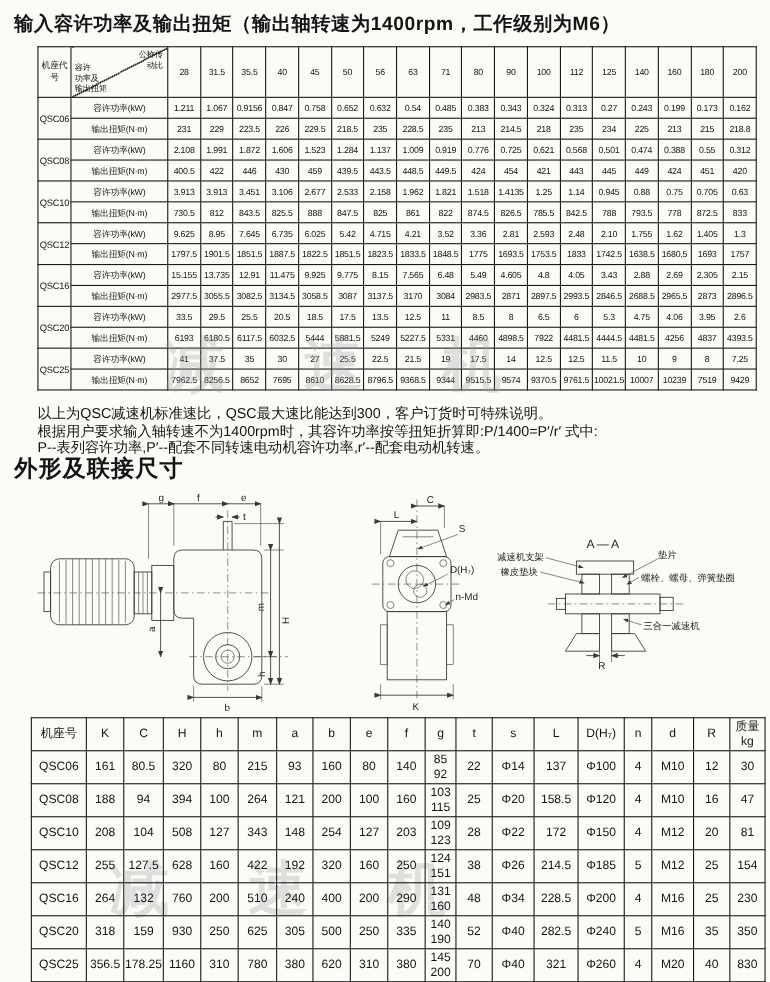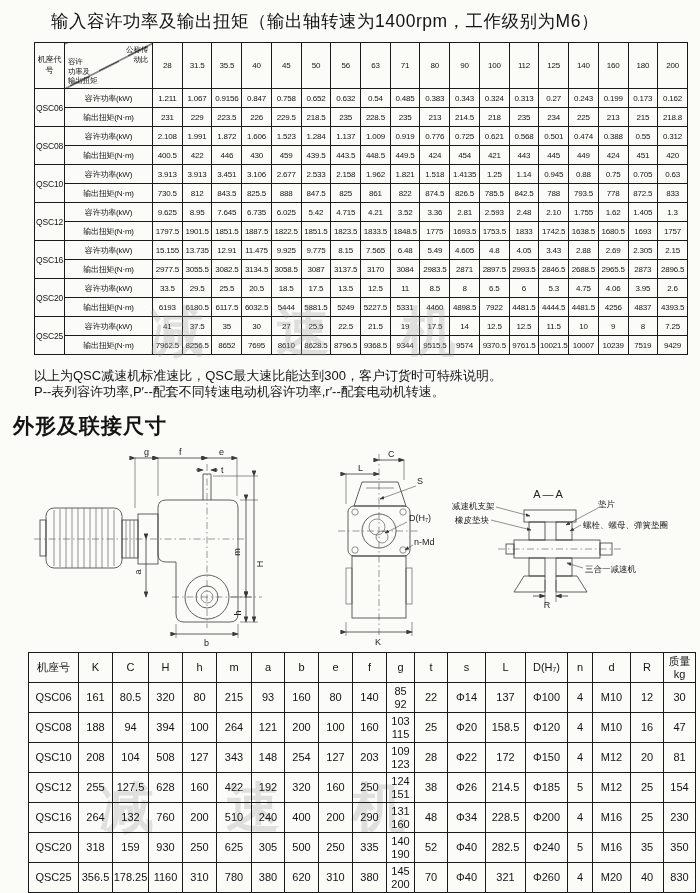--- a/index.html
+++ b/index.html
@@ -1,19 +1,19 @@
 <!DOCTYPE html>
 <html><head>
 <meta charset="utf-8">
 <style>
   html,body{margin:0;padding:0;background:#e8e8e8;}
   #page{position:relative;width:700px;height:893px;background:#fbfbf8;overflow:hidden;
         font-family:"Liberation Sans",sans-serif;color:#141414;}
   
-  #main-title{position:absolute;left:13px;top:9px;font-size:17.5px;font-weight:normal;letter-spacing:.5px;margin-left:38px;}
+  #main-title{position:absolute;left:13px;top:9px;font-size:17.5px;font-weight:bold;letter-spacing:.5px;}
   #section-title{position:absolute;left:13px;top:412px;font-size:21px;font-weight:bold;letter-spacing:1px;text-align:center;}
   
   #notes{position:absolute;left:34px;top:368px;width:640px;font-size:13px;line-height:15.5px;}
   
   table{border-collapse:collapse;table-layout:fixed;}
   #spec-table{position:absolute;left:34px;top:42px;width:654px;}
   #spec-table th,#spec-table td{border:1px solid #1a1a1a;text-align:center;vertical-align:middle;
       padding:0;font-size:8px;font-weight:400;letter-spacing:-.2px;overflow:hidden;white-space:nowrap;}
   #spec-table thead tr{height:46px;}
   #spec-table tbody tr{height:19px;}
@@ -388,20 +388,21 @@
           <td>7519</td>
           <td>9429</td>
         </tr>
       </tbody>
   </table>
 
   <div class="wm" id="wm1">减速机</div>
 
   <div id="notes">
     <div>以上为QSC减速机标准速比，QSC最大速比能达到300，客户订货时可特殊说明。</div>
+    <div>根据用户要求输入轴转速不为1400rpm时，其容许功率按等扭矩折算即:P/1400=P′/r′ 式中:</div>
     <div>P--表列容许功率,P′--配套不同转速电动机容许功率,r′--配套电动机转速。</div>
   </div>
 
   <div id="section-title">外形及联接尺寸</div>
 
   <svg id="drawings" width="700" height="205" viewBox="0 0 700 205">
     <defs>
       <marker id="ar" markerWidth="8" markerHeight="6" refX="7" refY="3" orient="auto">
         <path d="M0,0 L8,3 L0,6 Z" fill="#3a3a3a"></path>
       </marker>

